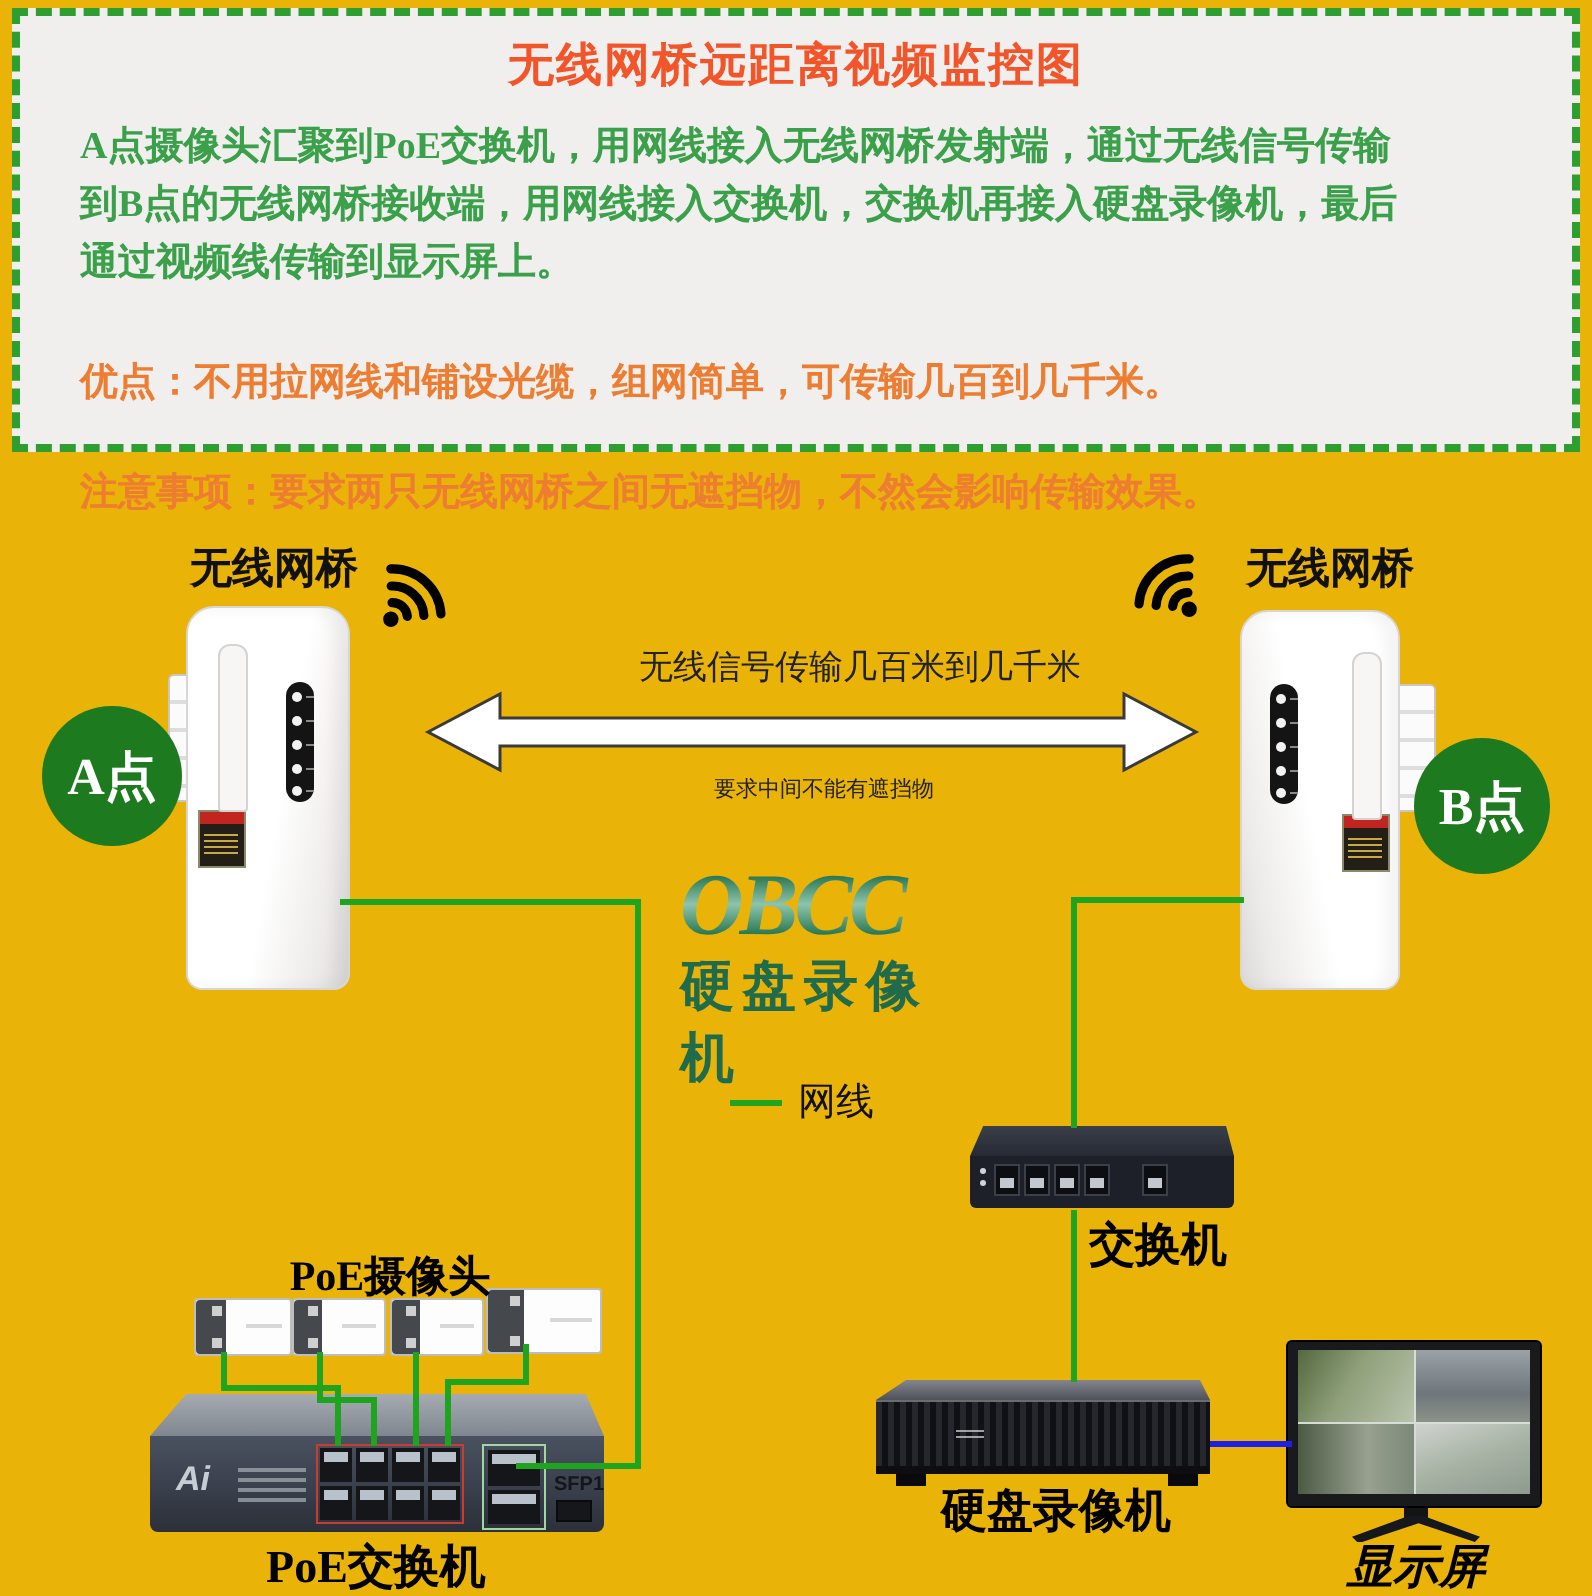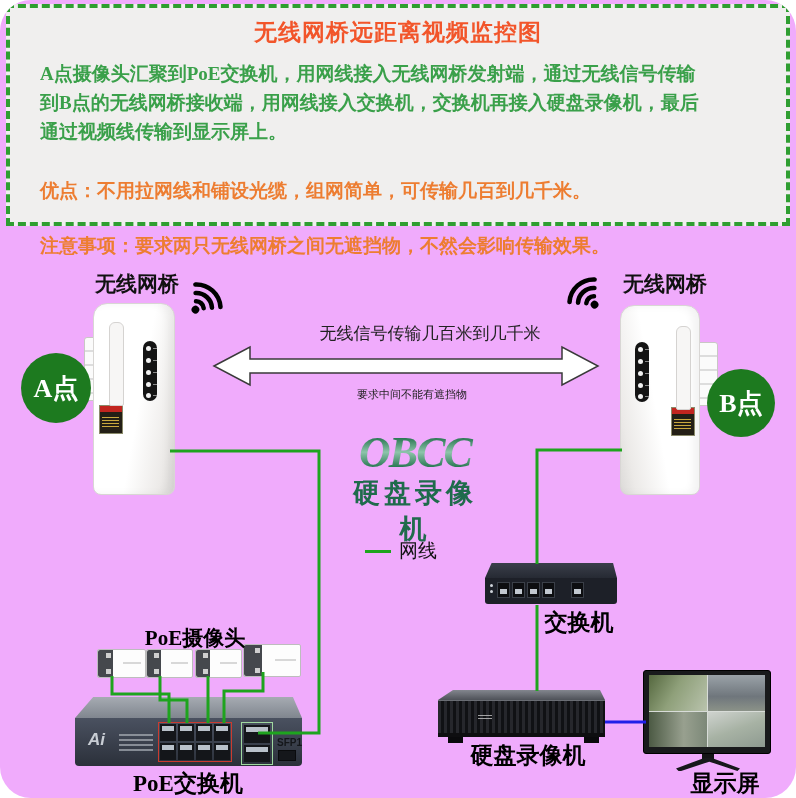--- a/index.html
+++ b/index.html
@@ -1,17 +1,17 @@
 <!DOCTYPE html>
 <html><head>
 <meta charset="utf-8">
 <style>
   html,body{margin:0;padding:0;}
   body{font-family:"Liberation Serif","DejaVu Serif",serif;}
-  .stage{position:relative;width:796px;height:798px;background:#f0abfc;overflow:hidden;border-radius:31px;}
+  .stage{position:relative;width:796px;height:798px;background:#eab308;overflow:hidden;}
 
   
   .info-box{position:absolute;left:6px;top:4px;width:784px;height:222px;box-sizing:border-box;
     background:#f0efee;border:4px dashed #2f9e31;}
   .info-title{margin:0;padding-top:9px;text-align:center;font-size:23px;font-weight:bold;color:#f2552a;letter-spacing:1px;}
   .info-desc{margin:11px 20px 0 30px;font-size:19px;font-weight:bold;color:#3aa04a;line-height:29px;}
   .info-advantage{margin:32px 20px 0 30px;font-size:19px;font-weight:bold;color:#ed7d31;}
   .info-note{margin:29px 20px 0 30px;font-size:19px;font-weight:bold;color:#ed7d31;}
 
   
@@ -38,21 +38,21 @@
 
   .point-circle{position:absolute;border-radius:50%;background:#1d7a1f;color:#ffffff;display:flex;align-items:center;justify-content:center;
     font-size:26px;font-weight:bold;z-index:6;}
 
   
   .arrow-svg{position:absolute;left:210px;top:340px;z-index:1;}
   .arrow-top-text{position:absolute;left:300px;top:322px;width:260px;text-align:center;font-size:17px;color:#222;z-index:2;}
   .arrow-bottom-text{position:absolute;left:312px;top:387px;width:200px;text-align:center;font-size:11px;color:#222;z-index:2;}
 
   
-  .logo{position:absolute;left:340px;top:432px;width:150px;text-align:center;z-index:2;}
+  .logo{position:absolute;left:340px;top:432px;width:150px;z-index:2;}
   .logo-main{font-style:italic;font-weight:bold;font-size:44px;line-height:42px;letter-spacing:-2px;
     font-family:"Liberation Serif","DejaVu Serif",serif;
     background:linear-gradient(180deg,#176942 8%,#8ec4ab 48%,#1c6f48 88%);
     -webkit-background-clip:text;background-clip:text;color:#1c6f48;-webkit-text-fill-color:transparent;}
   .logo-sub{font-weight:bold;font-size:27px;color:#1f6b4c;letter-spacing:4px;margin-top:1px;}
 
   
   .legend{position:absolute;left:365px;top:536px;z-index:2;}
   .legend-row{display:flex;align-items:center;height:30px;}
   .legend-line{width:26px;height:3px;margin-right:8px;}
@@ -281,15 +281,15 @@
   <div class="monitor">
     <div class="screen">
       <div class="q1"></div>
       <div class="q2"></div>
       <div class="q3"></div>
       <div class="q4"></div>
     </div>
   </div>
   <div class="monitor-neck"></div>
   <div class="monitor-base"></div>
-  <div class="dev-label" style="left:689px;top:768px;width:72px;font-size:23px;">显示屏</div>
+  <div class="dev-label" style="left:672px;top:768px;width:72px;font-size:23px;font-style:italic;">显示屏</div>
 
 </div>
 
 </body></html>

